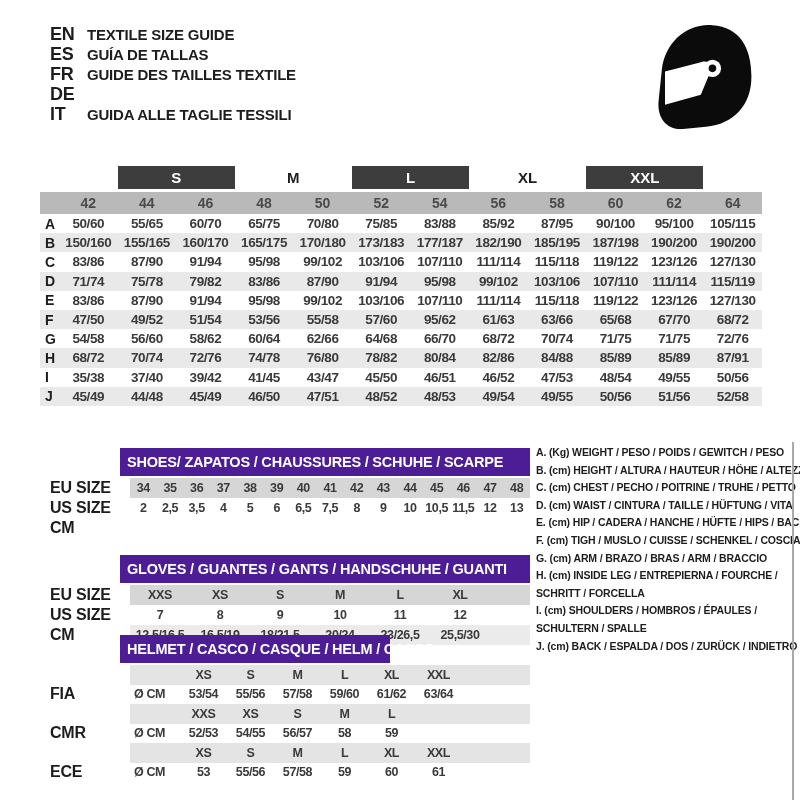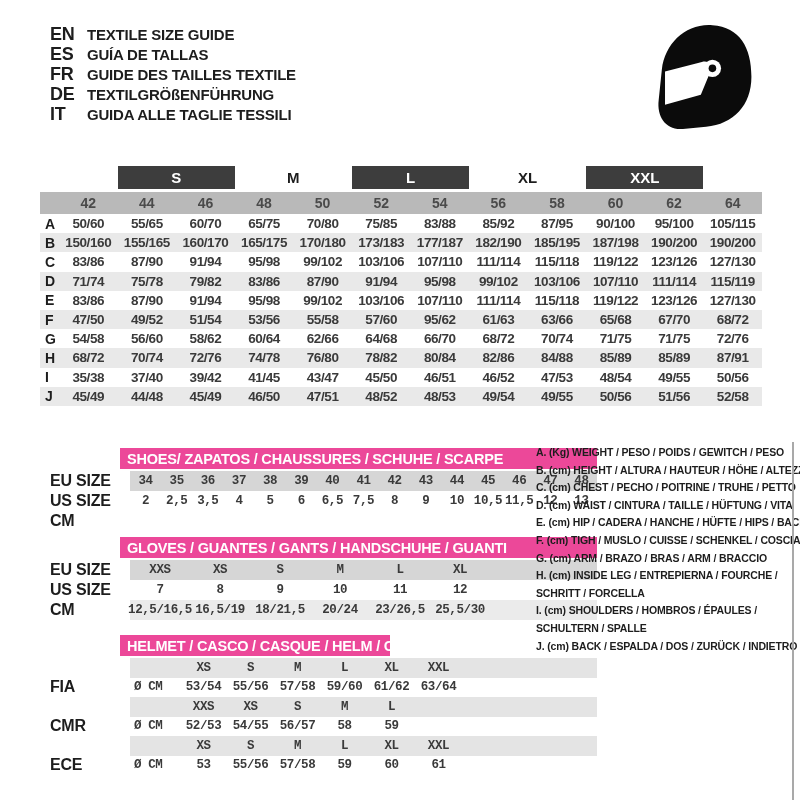--- a/index.html
+++ b/index.html
@@ -24,25 +24,25 @@
   .num-row{display:grid;grid-template-columns:19px repeat(12,1fr);height:22px;background:#b9b9b9;}
   .num-row .cell{display:flex;align-items:center;justify-content:center;font-size:14px;color:#4a4a4a;}
   .data-row{display:grid;grid-template-columns:19px repeat(12,1fr);height:19.2px;}
   .data-row.alt{background:#e9e9e9;}
   .row-label{display:flex;align-items:center;padding-left:5px;font-size:14px;}
   .data-row .cell{display:flex;align-items:center;justify-content:center;
                   font-size:13.5px;letter-spacing:-0.4px;color:#3a3a3a;white-space:nowrap;}
 
   
   .sub-table{position:absolute;left:40px;}
-  .bar{height:21px;margin-left:80px;background:#ec4899;color:#fff;display:flex;align-items:center;
+  .bar{height:28px;margin-left:80px;background:#4c1d95;color:#fff;display:flex;align-items:center;
        padding-left:7px;font-size:14.5px;letter-spacing:-0.2px;white-space:nowrap;}
   .lrow{display:flex;height:20px;align-items:stretch;}
   .lbl{width:80px;display:flex;align-items:center;padding-left:10px;font-size:16px;letter-spacing:-0.2px;}
-  .band{width:467px;display:grid;font-family:Liberation Mono, monospace;}
+  .band{width:400px;display:grid;}
   .band.mid{background:#d6d6d6;}
   .band.light{background:#ebebeb;}
   .band.helmet-shade{background:#e4e4e4;}
   .band .cell{display:flex;align-items:center;justify-content:center;font-size:12.5px;
               letter-spacing:-0.4px;color:#3a3a3a;white-space:nowrap;}
   .shoes-grid{grid-template-columns:repeat(15,1fr);}
   .gloves-grid{grid-template-columns:repeat(6,60px);}
   .helmet-grid{grid-template-columns:50px repeat(6,47px);}
   .band .cell.unit{justify-content:flex-start;padding-left:4px;}
   .helmet-rows .lrow{height:19.5px;}
@@ -67,21 +67,20 @@
       <div class="lang-row">
         <span class="lang-code">ES</span>
         <span class="lang-title">GUÍA DE TALLAS</span>
       </div>
       <div class="lang-row">
         <span class="lang-code">FR</span>
         <span class="lang-title">GUIDE DES TAILLES TEXTILE</span>
       </div>
       <div class="lang-row">
         <span class="lang-code">DE</span>
-        <span class="lang-title">TEXTILGRÖßENFÜHRUNG</span>
       </div>
       <div class="lang-row">
         <span class="lang-code">IT</span>
         <span class="lang-title">GUIDA ALLE TAGLIE TESSILI</span>
       </div>
     </div>
 
   <svg class="helmet-logo" viewBox="0 0 100 112" xmlns="http://www.w3.org/2000/svg">
     <path fill="#0b0b0b" d="M58 3 C33 1 13 20 10 45 L7 74 C5 90 14 103 30 101.5 L52 99.5 C78 97 95 79 95 52 C95 24 84 5 58 3 Z"></path>
     <path fill="#ffffff" d="M13 47 L48 38 C54 36 58.5 41 56.5 46 L47 69 L13 78.5 Z"></path>
@@ -309,21 +308,21 @@
             <div class="cell">12</div>
             <div class="cell">13</div>
           </div>
         </div>
         <div class="lrow">
           <div class="lbl">CM</div>
         </div>
       </div>
   </div>
 
-  <div class="sub-table" style="top:537px;">
+  <div class="sub-table" style="top:555px;">
     <div class="bar">GLOVES / GUANTES / GANTS / HANDSCHUHE / GUANTI</div>
     <div style="height:2px;"></div>
     <div>
         <div class="lrow">
           <div class="lbl">EU SIZE</div>
           <div class="band gloves-grid mid">
             <div class="cell">XXS</div>
             <div class="cell">XS</div>
             <div class="cell">S</div>
             <div class="cell">M</div>

